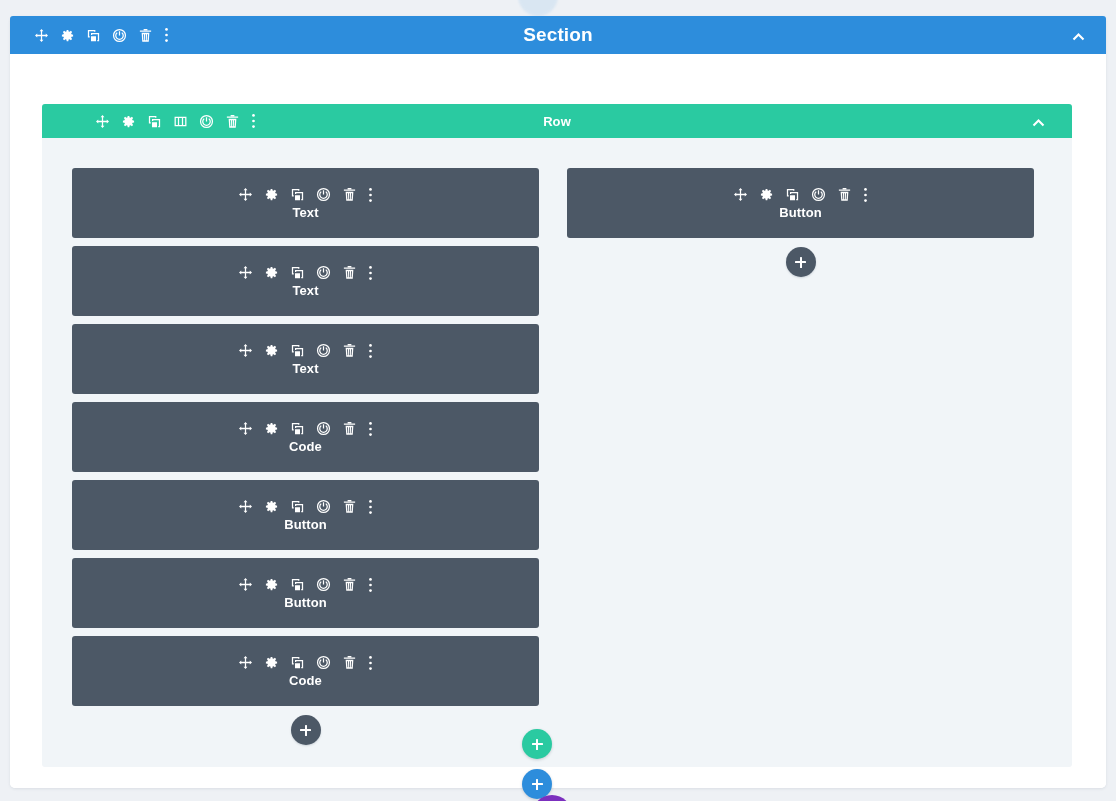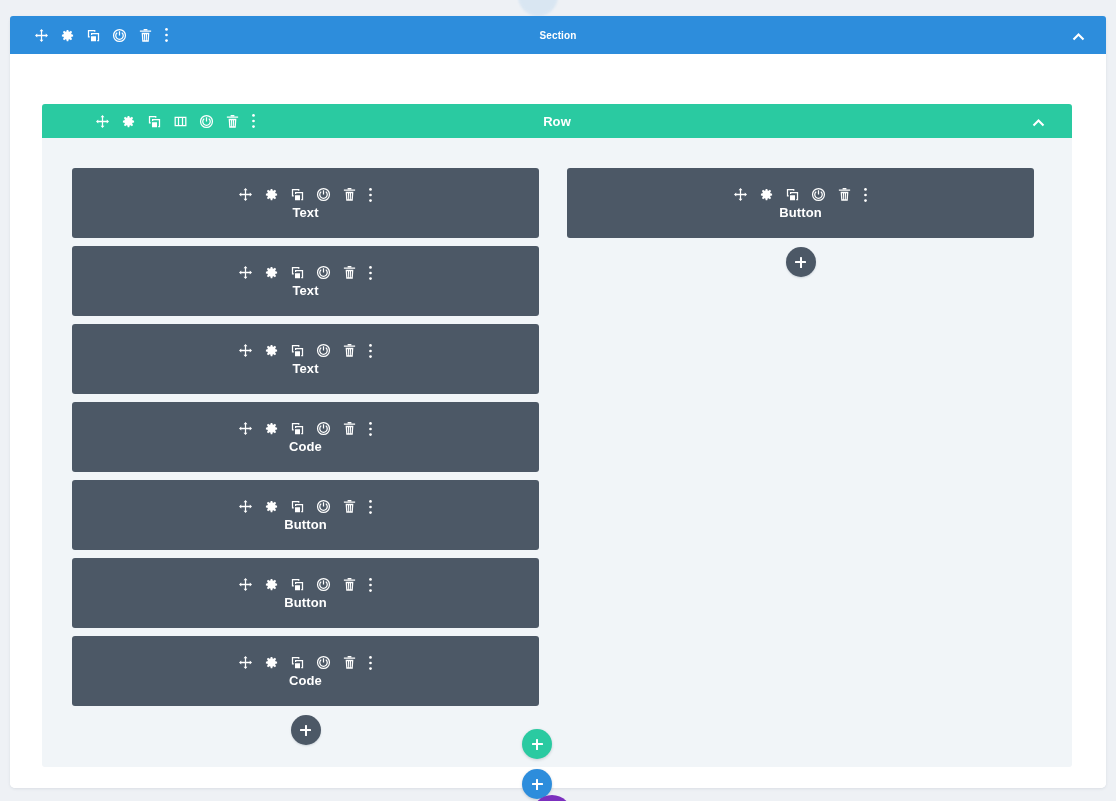--- a/index.html
+++ b/index.html
@@ -55,21 +55,21 @@
   .builder-bar .bar-tools {
     display: flex;
     align-items: center;
     gap: 11px;
     padding-left: 24px;
   }
   .builder-bar .bar-title {
     position: absolute;
     left: 0; right: 0;
     text-align: center;
-    font-size: 10px;
+    font-size: 19px;
     font-weight: bold;
     letter-spacing: .1px;
     pointer-events: none;
   }
   .builder-bar .bar-collapse {
     position: absolute;
     right: 20px;
     display: flex; align-items: center;
   }
 

